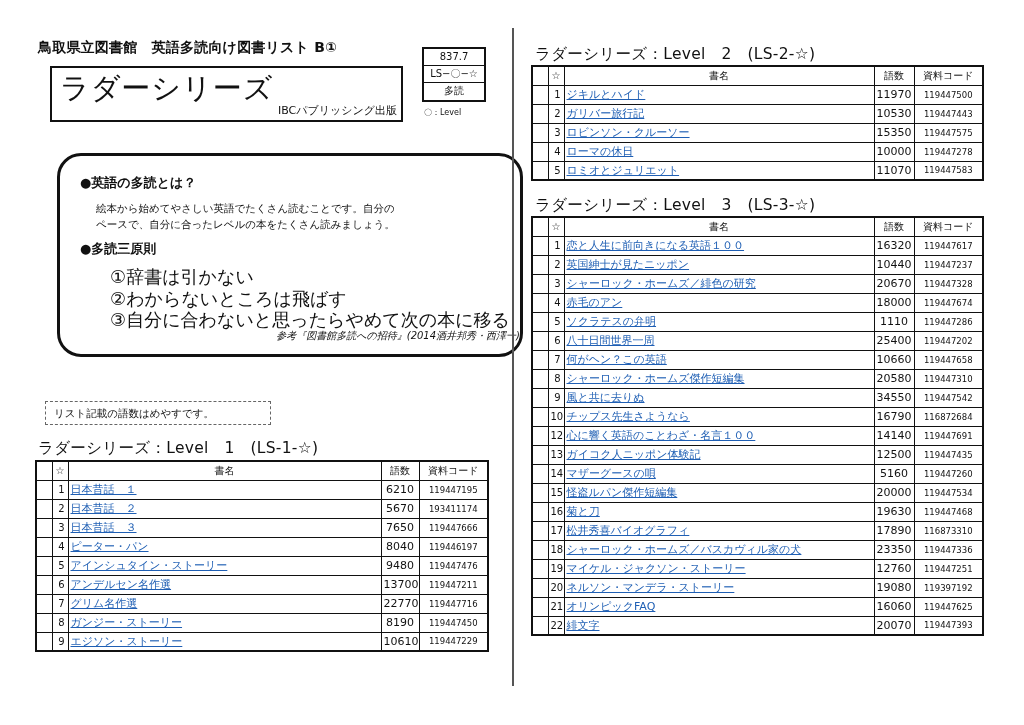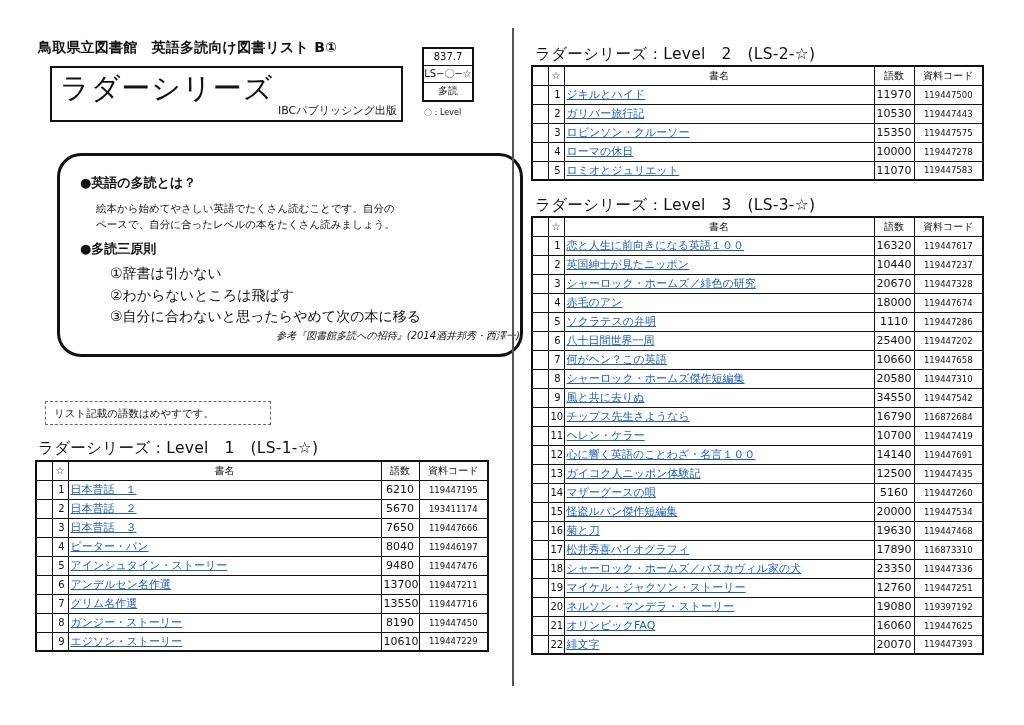--- a/index.html
+++ b/index.html
@@ -7,29 +7,29 @@
   body { position: relative; font-family: "DejaVu Sans", "Liberation Sans", sans-serif; color: #111; }
 
   .abs { position: absolute; }
 
   .doc-title { left: 38px; top: 31px; font-size: 14px; font-weight: bold; letter-spacing: 0.2px; white-space: nowrap; margin-top: 8px; }
 
   .series-box { left: 50px; top: 66px; width: 353px; height: 56px; border: 2px solid #111; padding-left: 6px; }
   .series-box .name { position: absolute; left: 8px; top: 1px; font-size: 29px; font-weight: normal; letter-spacing: 1px; white-space: nowrap; }
   .series-box .publisher { position: absolute; right: 4px; bottom: 2px; font-size: 11px; white-space: nowrap; }
 
-  .code-box { left: 422px; top: 47px; width: 52px; border: 2px solid #111; }
+  .code-box { left: 422px; top: 47px; width: 64px; border: 2px solid #111; }
   .code-box div { height: 17px; line-height: 16px; font-size: 10px; text-align: center; border-bottom: 1px solid #111; white-space: nowrap; }
   .code-box div:last-child { border-bottom: none; }
   .code-note { left: 424px; top: 107px; font-size: 8px; white-space: nowrap; }
 
   .info-box { left: 57px; top: 153px; width: 466px; height: 204px; border: 3px solid #111; border-radius: 24px; }
   .info-box .h { position: absolute; font-size: 13px; font-weight: bold; white-space: nowrap; }
   .info-box .p { position: absolute; font-size: 10.5px; line-height: 16px; white-space: nowrap; }
-  .info-box .rule { position: absolute; font-size: 14px; white-space: nowrap; }
+  .info-box .rule { position: absolute; font-size: 18px; white-space: nowrap; }
   .info-box .ref { position: absolute; font-size: 10px; font-style: italic; white-space: nowrap; }
 
   .note-box { left: 45px; top: 401px; width: 226px; height: 24px; border: 1px dashed #666; font-size: 10.5px; line-height: 22px; padding-left: 8px; white-space: nowrap; }
 
   .section-title { font-size: 15.5px; white-space: nowrap; letter-spacing: 0.3px; }
 
   .divider { left: 512px; top: 28px; width: 2px; height: 658px; background: #555; }
 
   table.list { position: absolute; border-collapse: collapse; border: 2px solid #111; table-layout: fixed; }
   table.list td, table.list th { border: 1px solid #111; height: 19px; font-size: 10.5px; font-weight: normal; white-space: nowrap; overflow: hidden; padding: 0 2px; }
@@ -128,21 +128,21 @@
         <td class="blank"></td>
         <td class="num">6</td>
         <td class="title"><a href="#">アンデルセン名作選</a></td>
         <td class="words">13700</td>
         <td class="code">119447211</td>
       </tr>
       <tr>
         <td class="blank"></td>
         <td class="num">7</td>
         <td class="title"><a href="#">グリム名作選</a></td>
-        <td class="words">13550</td>
+        <td class="words">22770</td>
         <td class="code">119447716</td>
       </tr>
       <tr>
         <td class="blank"></td>
         <td class="num">8</td>
         <td class="title"><a href="#">ガンジー・ストーリー</a></td>
         <td class="words">8190</td>
         <td class="code">119447450</td>
       </tr>
       <tr>
@@ -298,27 +298,20 @@
       </tr>
       <tr>
         <td class="blank"></td>
         <td class="num">10</td>
         <td class="title"><a href="#">チップス先生さようなら</a></td>
         <td class="words">16790</td>
         <td class="code">116872684</td>
       </tr>
       <tr>
         <td class="blank"></td>
-        <td class="num">11</td>
-        <td class="title"><a href="#">ヘレン・ケラー</a></td>
-        <td class="words">10700</td>
-        <td class="code">119447419</td>
-      </tr>
-      <tr>
-        <td class="blank"></td>
         <td class="num">12</td>
         <td class="title"><a href="#">心に響く英語のことわざ・名言１００</a></td>
         <td class="words">14140</td>
         <td class="code">119447691</td>
       </tr>
       <tr>
         <td class="blank"></td>
         <td class="num">13</td>
         <td class="title"><a href="#">ガイコク人ニッポン体験記</a></td>
         <td class="words">12500</td>

